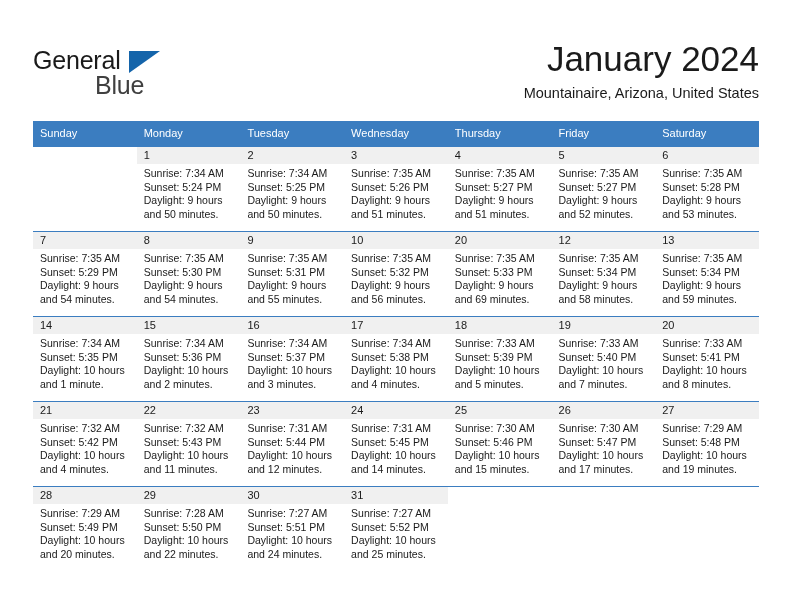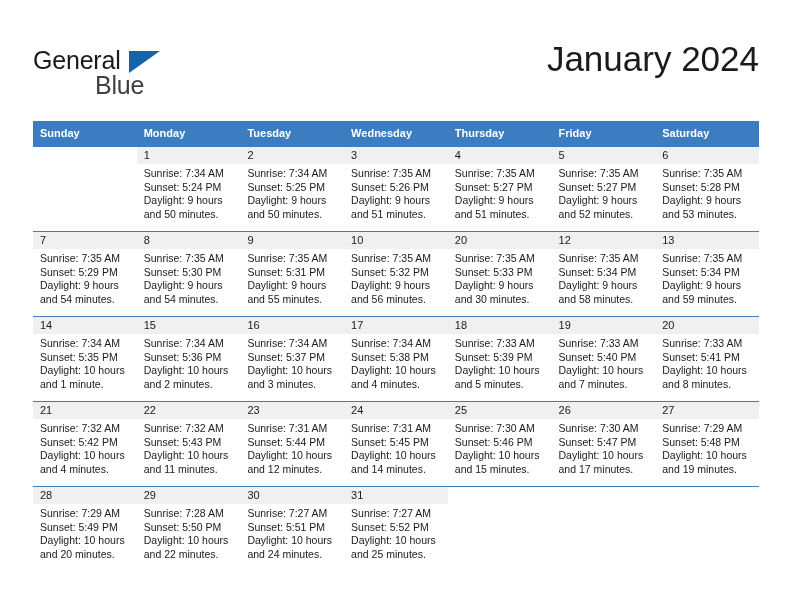--- a/index.html
+++ b/index.html
@@ -91,21 +91,21 @@
     left: 33px;
     top: 105px;
     width: 726px;
     border-collapse: collapse;
     table-layout: fixed;
   }
   .calendar th {
     background: #3b7dc0;
     color: #ffffff;
     font-size: 11px;
-    font-weight: bold;
+    font-weight: normal;
     text-align: left;
     padding: 5px 0 6px 7px;
     height: 14px;
   }
   .calendar td {
     vertical-align: top;
     padding: 0;
     border-top: 1px solid #3b7dc0;
     height: 84px;
     background: #ffffff;
@@ -146,20 +146,21 @@
   <div class="header">
 
     <div class="logo">
       <span class="logo-general">General</span>
       <span class="logo-tri"></span>
       <span class="logo-blue">Blue</span>
     </div>
 
     <div class="title-block">
       <div class="cal-title">January 2024</div>
+      <div class="cal-subtitle">Mountainaire, Arizona, United States</div>
     </div>
 
   </div>
 
   <table class="calendar">
     <thead>
       <tr id="weekday-row">
           <th>Sunday</th>
           <th>Monday</th>
           <th>Tuesday</th>
@@ -288,21 +289,21 @@
               </div>
             </div>
           </td>
           <td>
             <div class="daycell">
               <div class="daynum-band">20</div>
               <div class="info">
                 <div>Sunrise: 7:35 AM</div>
                 <div>Sunset: 5:33 PM</div>
                 <div>Daylight: 9 hours</div>
-                <div>and 30 minutes.</div>
+                <div>and 69 minutes.</div>
               </div>
             </div>
           </td>
           <td>
             <div class="daycell">
               <div class="daynum-band">12</div>
               <div class="info">
                 <div>Sunrise: 7:35 AM</div>
                 <div>Sunset: 5:34 PM</div>
                 <div>Daylight: 9 hours</div>

